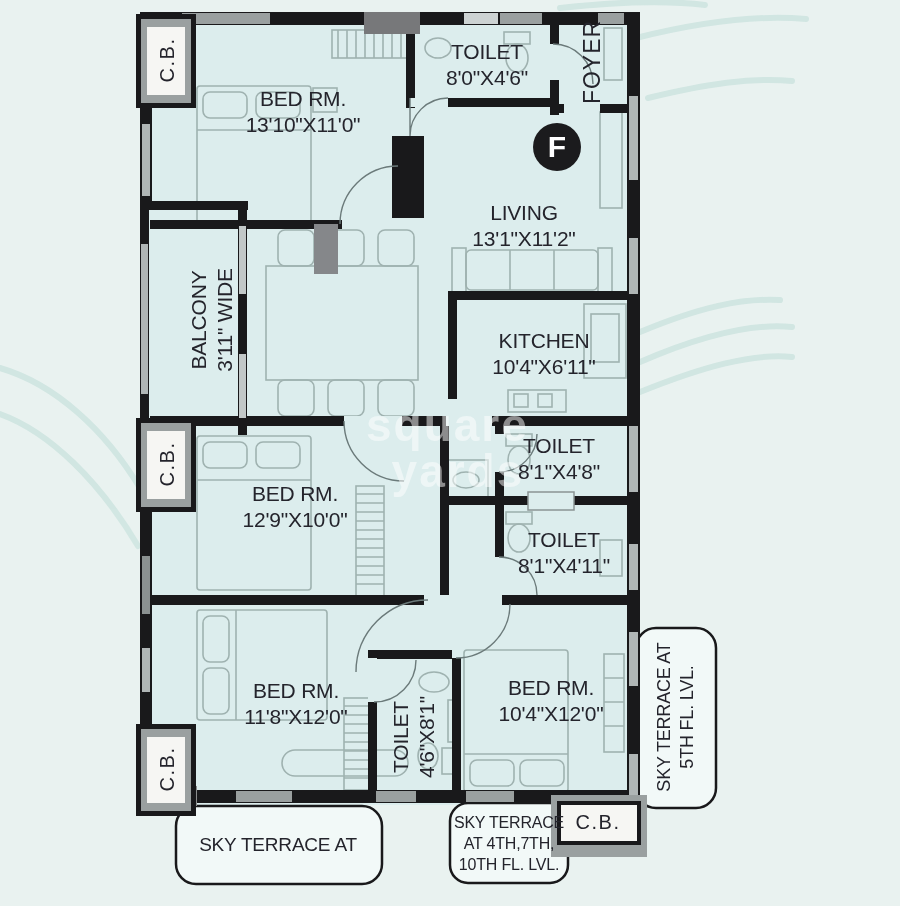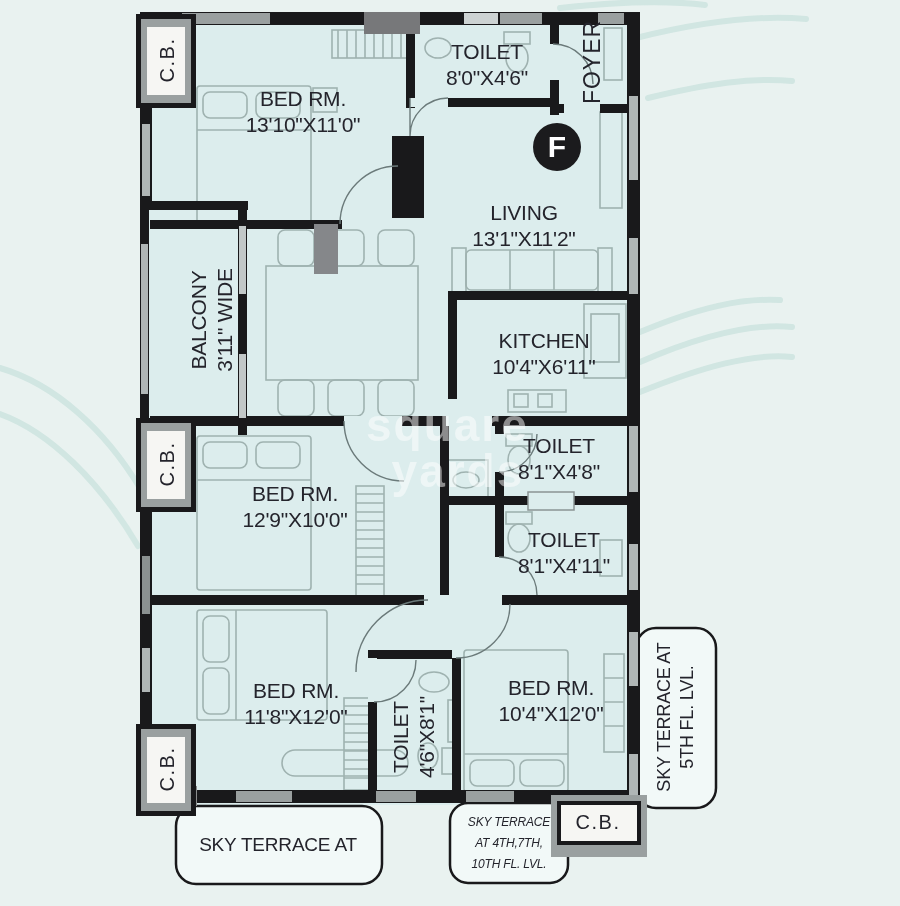--- a/index.html
+++ b/index.html
@@ -14,21 +14,21 @@
     position:absolute;
     transform:translate(-50%,-50%);
     text-align:center;color:#24242c;
     font-size:21px;line-height:26px;letter-spacing:-0.2px;
     white-space:nowrap;font-weight:500;
   }
   .vert{transform:translate(-50%,-50%) rotate(-90deg);}
   .cb{font-size:20px;letter-spacing:1.5px;font-weight:500;}
   .foyer{font-size:23px;letter-spacing:1px;}
   .note{font-size:19px;line-height:24px;font-weight:500;}
-  .note-sm{font-size:12px;line-height:21px;font-weight:500;font-style:italic;}
+  .note-sm{font-size:16px;line-height:21px;font-weight:500;}
   .note-r{font-size:18px;line-height:23px;font-weight:500;}
   .badge-f{
     position:absolute;transform:translate(-50%,-50%);
     color:#ffffff;font-size:30px;font-weight:700;letter-spacing:0;
   }
   .wm{
     position:absolute;left:366px;top:402px;
     color:rgba(255,255,255,0.5);
     font-size:46px;font-weight:700;line-height:46px;letter-spacing:2px;text-align:center;
   }

